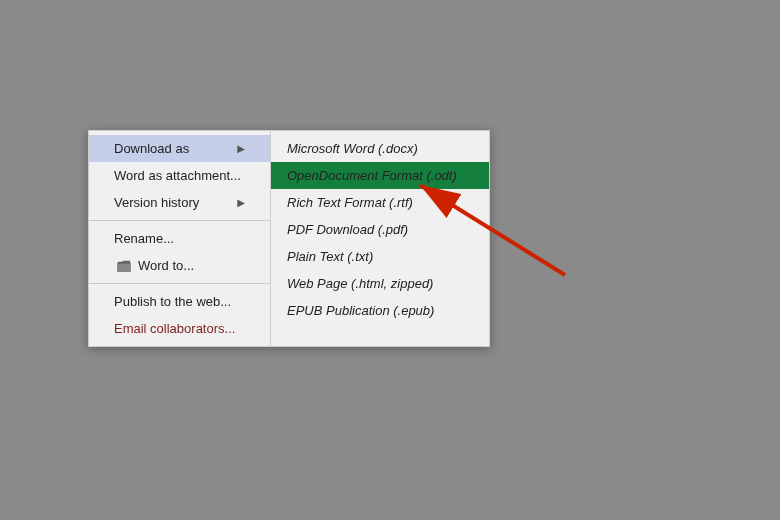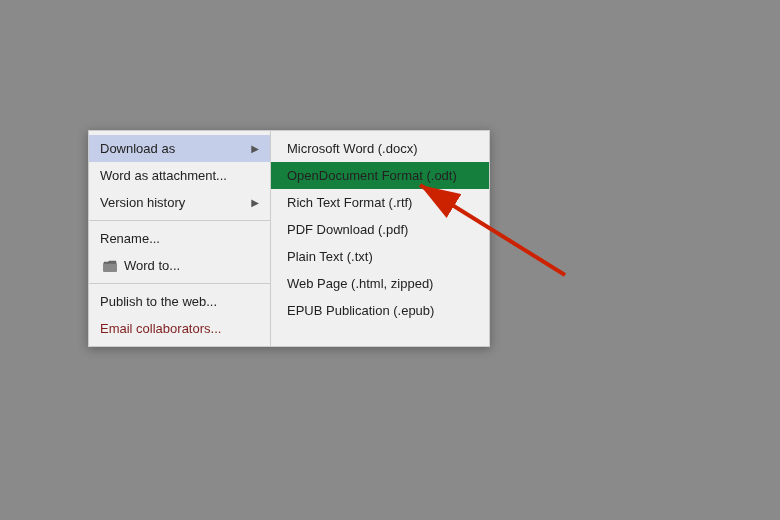--- a/index.html
+++ b/index.html
@@ -33,21 +33,21 @@
 
     .secondary-menu {
       width: 218px;
       background: #f0f0f0;
       padding: 4px 0;
     }
 
     .menu-item {
       display: flex;
       align-items: center;
-      padding: 6px 11px;
+      padding: 6px 25px;
       cursor: pointer;
       color: #222;
       position: relative;
       white-space: nowrap;
     }
 
     .menu-item.highlighted {
       background: #c5cee8;
     }
 
@@ -76,20 +76,21 @@
       background: #ccc;
       margin: 4px 0;
     }
 
     .secondary-menu-item {
       display: flex;
       padding: 6px 16px;
       cursor: pointer;
       color: #222;
       white-space: nowrap;
+      font-style: italic;
     }
 
     .secondary-menu-item.highlighted {
       background: #15803d;
     }
 
     
     .arrow-annotation {
       position: absolute;
       top: 160px;

